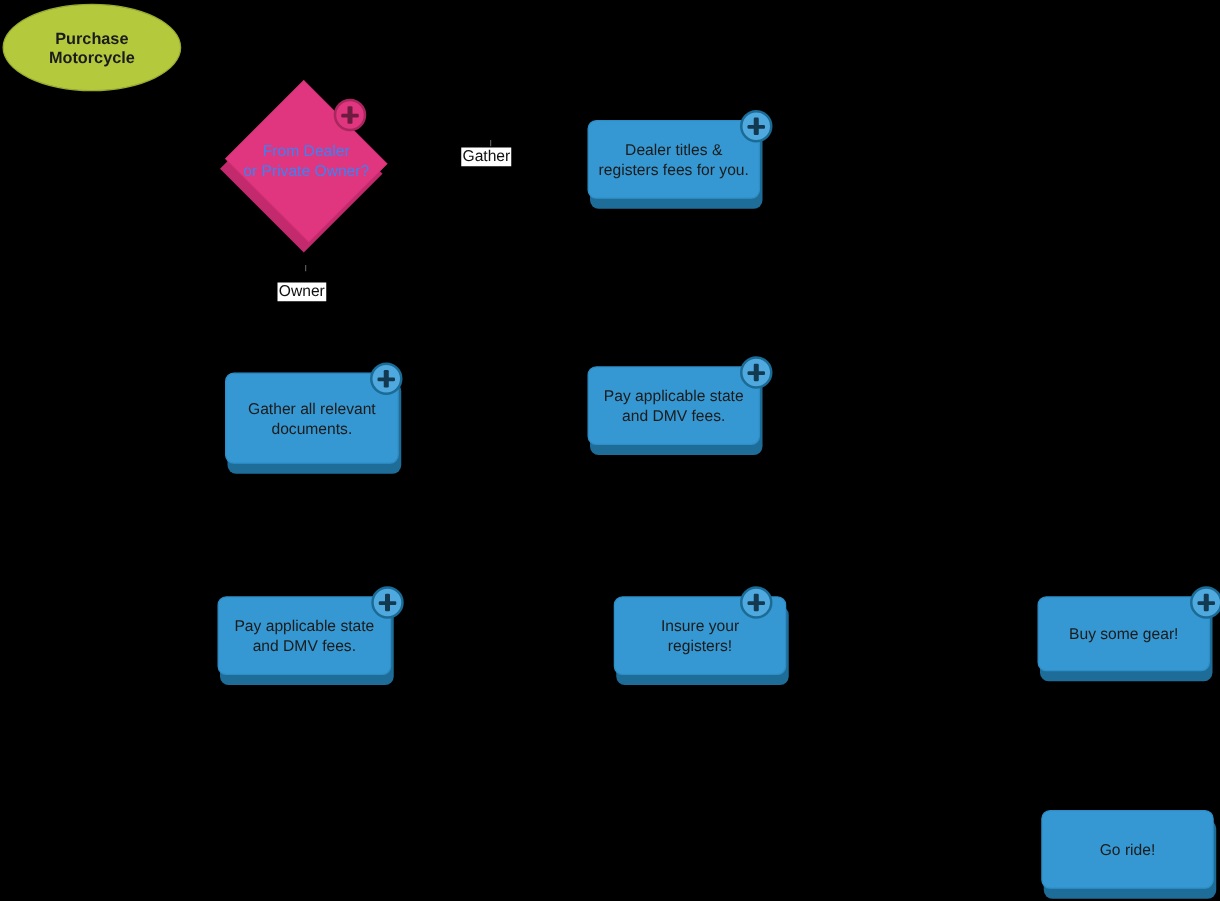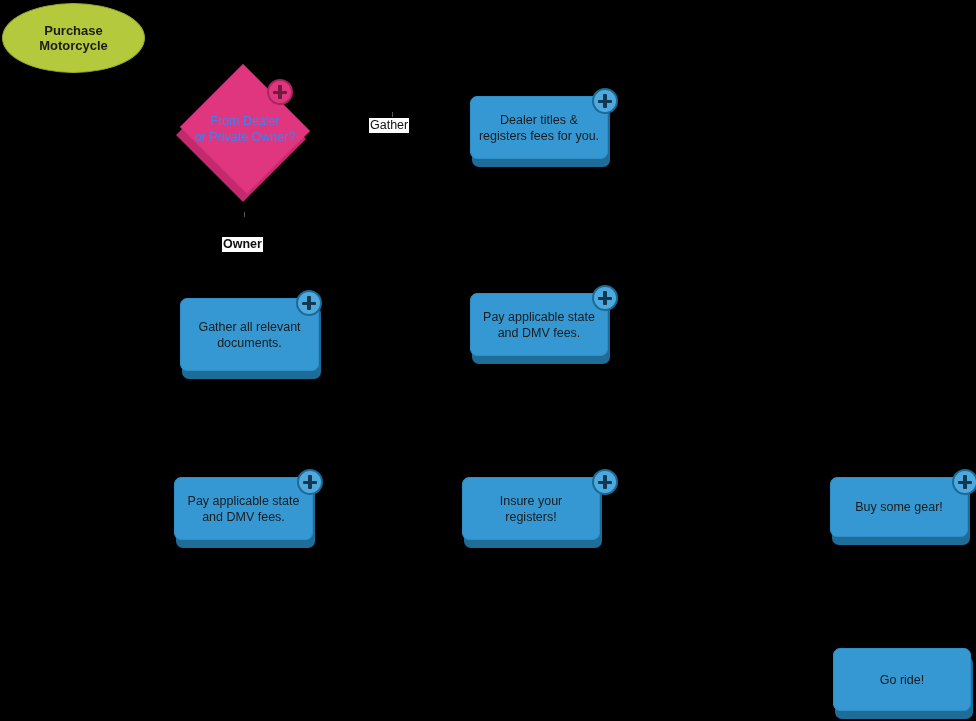--- a/index.html
+++ b/index.html
@@ -210,21 +210,21 @@
   </div>
   <div class="plus-badge pink" style="left:267px; top:79px;">
     <div class="bar-h"></div>
     <div class="bar-v"></div>
   </div>
 
   <div class="edge-tick" style="left:392px; top:112px;"></div>
   <div class="edge-label" style="left:369px; top:118px;">Gather</div>
 
   <div class="edge-tick" style="left:244px; top:212px;"></div>
-  <div class="edge-label" style="left:222px; top:237px;font-weight:bold;">Owner</div>
+  <div class="edge-label" style="left:222px; top:226px;">Owner</div>
 
   <div class="proc" style="left:470px; top:96px; width:138px; height:63px;">
     <div class="proc-shadow"></div>
     <div class="proc-body">
       <div class="proc-label">
         <div>Dealer titles &amp;</div>
         <div>registers fees for you.</div>
       </div>
     </div>
   </div>
@@ -268,21 +268,21 @@
         <div>Pay applicable state</div>
         <div>and DMV fees.</div>
       </div>
     </div>
   </div>
   <div class="plus-badge blue" style="left:297px; top:469px;">
     <div class="bar-h"></div>
     <div class="bar-v"></div>
   </div>
 
-  <div class="proc" style="left:462px; top:477px; width:138px; height:63px;">
+  <div class="proc" style="left:491px; top:477px; width:138px; height:63px;">
     <div class="proc-shadow"></div>
     <div class="proc-body">
       <div class="proc-label">
         <div>Insure your</div>
         <div>registers!</div>
       </div>
     </div>
   </div>
   <div class="plus-badge blue" style="left:592px; top:469px;">
     <div class="bar-h"></div>

